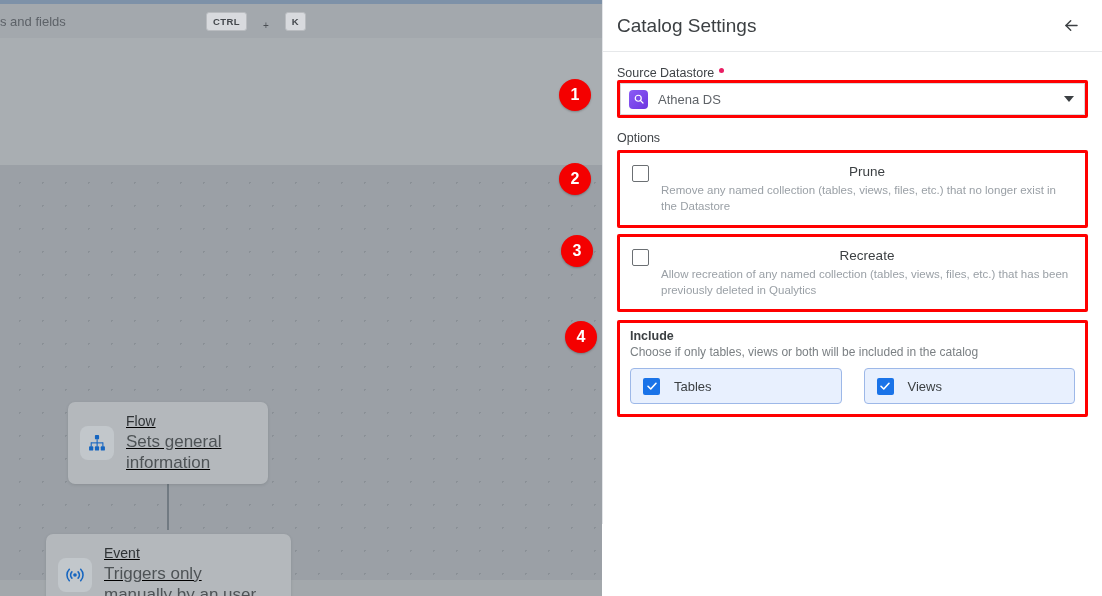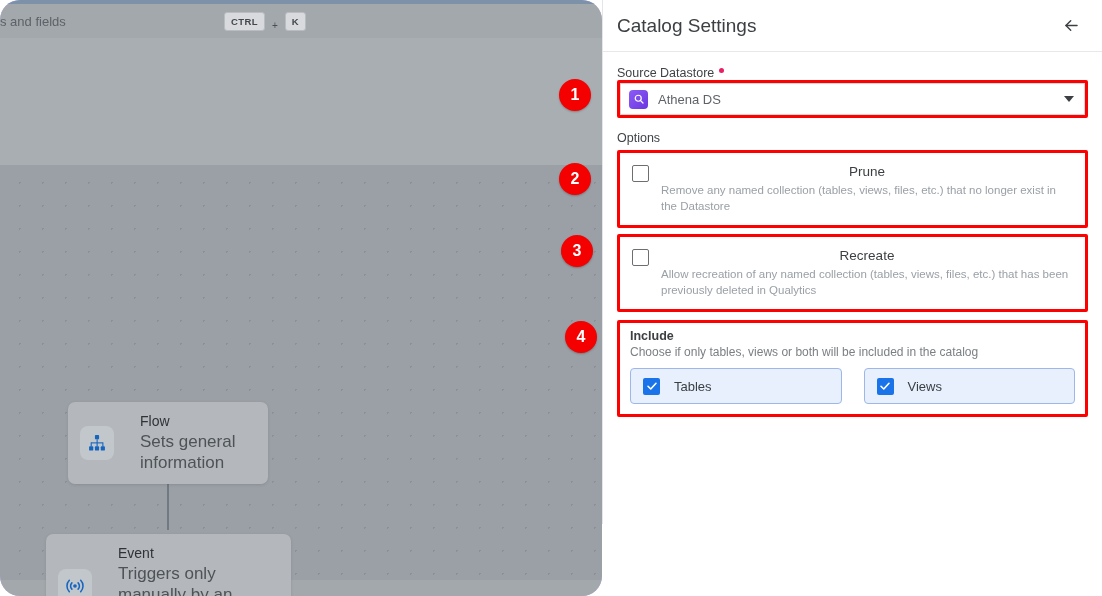--- a/index.html
+++ b/index.html
@@ -13,21 +13,20 @@
     position: relative;
   }
 
   
   #canvas-area {
     position: absolute;
     left: 0; top: 0;
     width: 602px; height: 596px;
     background: #c4b5fd;
     overflow: hidden;
-    border-radius: 20px;
   }
   #canvas-topstrip {
     position: absolute; left: 0; top: 0;
     width: 602px; height: 4px;
     background: #7d91a8;
   }
   #search-bar {
     position: absolute;
     left: 0; top: 4px;
     width: 602px; height: 34px;
@@ -41,21 +40,21 @@
     display: flex;
     align-items: center;
     justify-content: space-between;
     padding-left: 0;
   }
   #search-text {
     font-size: 13px;
     color: #5d6268;
     padding-left: 0px;
   }
-  .kbd-group { display: flex; align-items: flex-end; gap: 7px; }
+  .kbd-group { display: flex; align-items: flex-end; gap: 16px; }
   .kbd {
     background: #d8dade;
     border: 1px solid #b9bcc0;
     border-radius: 3px;
     font-size: 9.5px;
     font-weight: bold;
     color: #43474c;
     padding: 3px 6px;
     letter-spacing: .4px;
   }
@@ -91,23 +90,24 @@
   }
   #connector-1 { left: 167px; top: 452px; height: 78px; }
   #connector-2 { left: 167px; top: 588px; height: 8px; }
 
   .flow-node {
     position: absolute;
     background: #b4b8bc;
     border-radius: 7px;
     display: flex;
     align-items: center;
-    gap: 26px;
+    gap: 12px;
     padding: 11px 25px 11px 12px;
     box-shadow: 0 1px 3px rgba(60,64,67,0.18);
+    text-decoration: underline;
   }
   #node-flow { left: 68px; top: 402px; width: 200px; }
   #node-event { left: 46px; top: 534px; width: 245px; }
 
   .node-icon {
     width: 34px; height: 34px;
     border-radius: 8px;
     background: #c2c7cb;
     display: flex;
     align-items: center;

